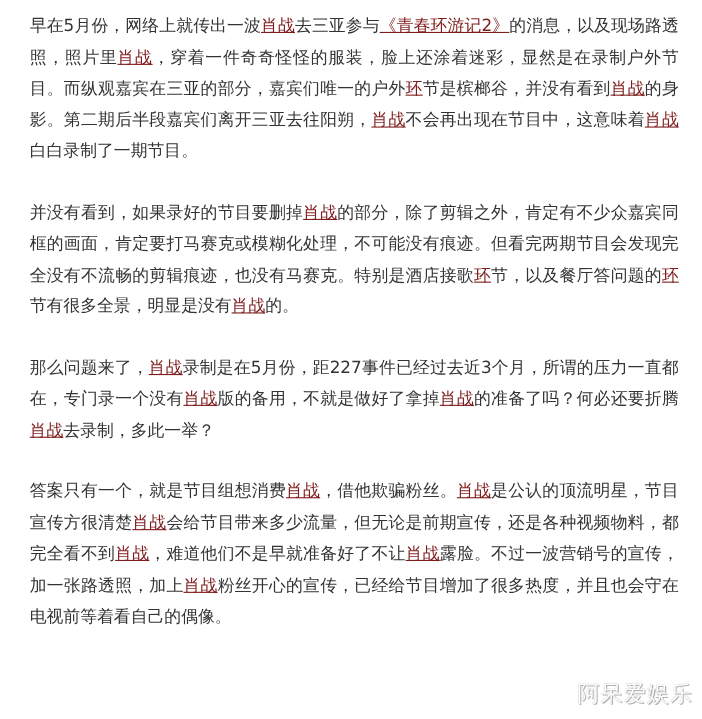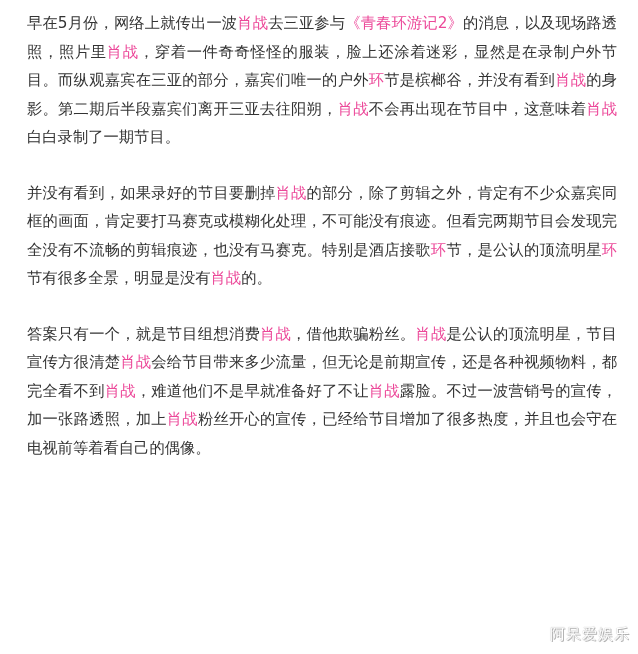--- a/index.html
+++ b/index.html
@@ -6,30 +6,31 @@
   body {
     width: 638px; height: 654px; overflow: hidden; position: relative;
     font-family: "DejaVu Sans", "Liberation Sans", sans-serif;
   }
   .article {
     position: absolute; left: 27px; top: 9px; width: 590px;
     color: #333333; font-size: 15.3px; line-height: 28.5px;
     letter-spacing: 0px;
   }
   .para { margin: 0 0 27px 0; text-align: justify; word-break: break-all; }
-  .hl { color: #ec4899; }
+  .hl { color: #7f1d1d; text-decoration: underline; }
   .watermark {
     position: absolute; right: 8px; bottom: 10px;
-    font-size: 15px; color: #ffffff; letter-spacing: 1px;
+    font-size: 20px; color: #ffffff; letter-spacing: 1px;
     text-shadow: 0 0 1px #9a9a9a, 1px 1px 0 #b5b5b5;
   }
 </style>
 </head>
 <body>
 
 <div class="article">
   <p class="para"><span>早在5月份，网络上就传出一波</span><span class="hl">肖战</span><span>去三亚参与</span><span class="hl">《青春环游记2》</span><span>的消息，以及现场路透照，照片里</span><span class="hl">肖战</span><span>，穿着一件奇奇怪怪的服装，脸上还涂着迷彩，显然是在录制户外节目。而纵观嘉宾在三亚的部分，嘉宾们唯一的户外</span><span class="hl">环</span><span>节是槟榔谷，并没有看到</span><span class="hl">肖战</span><span>的身影。第二期后半段嘉宾们离开三亚去往阳朔，</span><span class="hl">肖战</span><span>不会再出现在节目中，这意味着</span><span class="hl">肖战</span><span>白白录制了一期节目。</span></p>
-  <p class="para"><span>并没有看到，如果录好的节目要删掉</span><span class="hl">肖战</span><span>的部分，除了剪辑之外，肯定有不少众嘉宾同框的画面，肯定要打马赛克或模糊化处理，不可能没有痕迹。但看完两期节目会发现完全没有不流畅的剪辑痕迹，也没有马赛克。特别是酒店接歌</span><span class="hl">环</span><span>节，是公认的顶流明星</span><span class="hl">环</span><span>节有很多全景，明显是没有</span><span class="hl">肖战</span><span>的。</span></p>
+  <p class="para"><span>并没有看到，如果录好的节目要删掉</span><span class="hl">肖战</span><span>的部分，除了剪辑之外，肯定有不少众嘉宾同框的画面，肯定要打马赛克或模糊化处理，不可能没有痕迹。但看完两期节目会发现完全没有不流畅的剪辑痕迹，也没有马赛克。特别是酒店接歌</span><span class="hl">环</span><span>节，以及餐厅答问题的</span><span class="hl">环</span><span>节有很多全景，明显是没有</span><span class="hl">肖战</span><span>的。</span></p>
+  <p class="para"><span>那么问题来了，</span><span class="hl">肖战</span><span>录制是在5月份，距227事件已经过去近3个月，所谓的压力一直都在，专门录一个没有</span><span class="hl">肖战</span><span>版的备用，不就是做好了拿掉</span><span class="hl">肖战</span><span>的准备了吗？何必还要折腾</span><span class="hl">肖战</span><span>去录制，多此一举？</span></p>
   <p class="para"><span>答案只有一个，就是节目组想消费</span><span class="hl">肖战</span><span>，借他欺骗粉丝。</span><span class="hl">肖战</span><span>是公认的顶流明星，节目宣传方很清楚</span><span class="hl">肖战</span><span>会给节目带来多少流量，但无论是前期宣传，还是各种视频物料，都完全看不到</span><span class="hl">肖战</span><span>，难道他们不是早就准备好了不让</span><span class="hl">肖战</span><span>露脸。不过一波营销号的宣传，加一张路透照，加上</span><span class="hl">肖战</span><span>粉丝开心的宣传，已经给节目增加了很多热度，并且也会守在电视前等着看自己的偶像。</span></p>
 
 </div>
 
 <div class="watermark">阿呆爱娱乐</div>
 
 </body></html>

